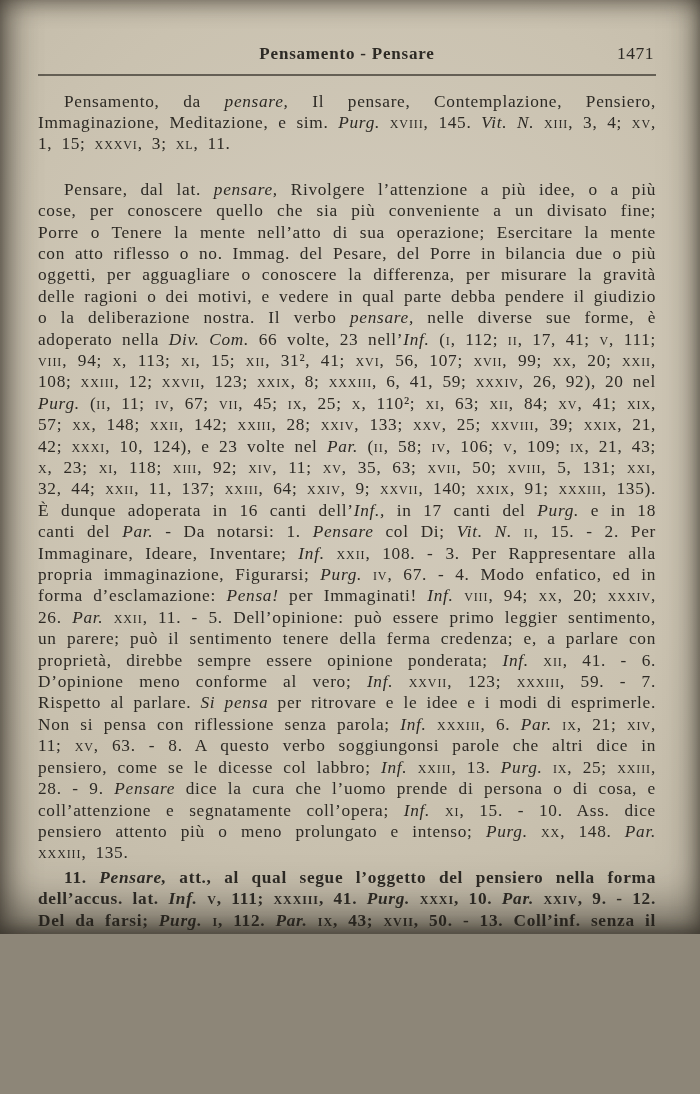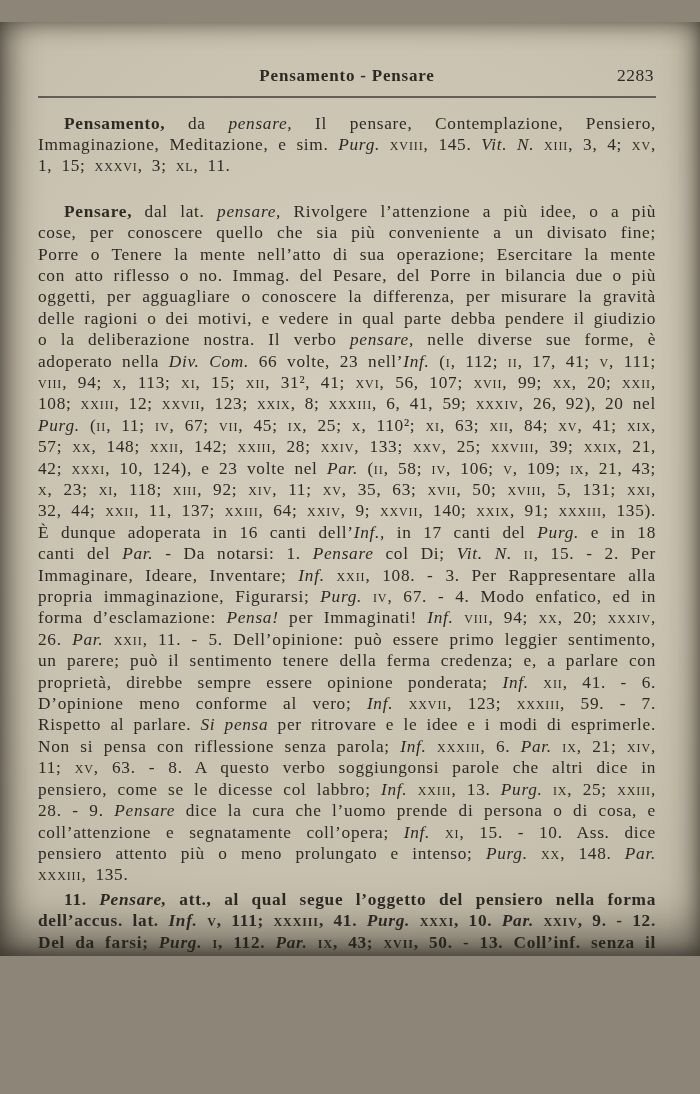--- a/index.html
+++ b/index.html
@@ -14,21 +14,20 @@
     overflow:hidden;
     color: var(--ink, #2d2a25);
     background:
       radial-gradient(ellipse 120% 100% at 52% 42%,
         rgba(213,206,192,.9) 0%,
         rgba(202,194,176,.9) 45%,
         rgba(193,185,167,.9) 68%,
         rgba(160,152,136,.95) 88%,
         rgba(118,111,98,1) 100%),
       var(--paper, #cac2b0);
-    margin-top: 22px;
   }
   .vignette {
     position:absolute; inset:0; pointer-events:none; z-index:3;
     box-shadow:
       inset 16px 0 30px -8px rgba(45,40,32,.55),
       inset -13px 0 26px -10px rgba(45,40,32,.45),
       inset 0 -34px 46px -10px rgba(40,36,30,.55),
       inset 0 -8px 12px -2px rgba(30,27,22,.30),
       inset 0 12px 24px -10px rgba(45,40,32,.35);
   }
@@ -60,33 +59,33 @@
     margin-top:15px;
     font-size:17.3px;
     line-height:21.4px;
     letter-spacing:0.7px;
     word-spacing:4px;
     text-align:justify;
   }
   .entry { text-indent:26px; }
   .text-block .entry + .entry { margin-top:24px; }
   .text-block .entry.continued { margin-top:3px;font-weight:bold; }
-  .b  { font-weight:bold; }
+  .b  { font-weight:normal; }
   .i  { font-style:italic; }
   .sc { font-variant:small-caps; letter-spacing:0.9px; }
 </style>
 </head>
 <body>
 
 <div class="page">
   <div class="content">
 
     <header class="page-header">
       <span class="running-title">Pensamento - Pensare</span>
-      <span class="page-number">2283</span>
+      <span class="page-number">1471</span>
     </header>
 
     <div class="header-rule"></div>
 
     <main class="text-block">
       <p class="entry"><span class="b">Pensamento,</span><span> da </span><span class="i">pensare,</span><span> Il pensare, Contemplazione, Pensiero, Immaginazione, Meditazione, e sim. </span><span class="i">Purg.</span><span> </span><span class="sc">xviii</span><span>, 145. </span><span class="i">Vit. N.</span><span> </span><span class="sc">xiii</span><span>, 3, 4; </span><span class="sc">xv</span><span>, 1, 15; </span><span class="sc">xxxvi</span><span>, 3; </span><span class="sc">xl</span><span>, 11.</span></p>
       <p class="entry"><span class="b">Pensare,</span><span> dal lat. </span><span class="i">pensare,</span><span> Rivolgere l’attenzione a più idee, o a più cose, per conoscere quello che sia più conveniente a un divisato fine; Porre o Tenere la mente nell’atto di sua operazione; Esercitare la mente con atto riflesso o no. Immag. del Pesare, del Porre in bilancia due o più oggetti, per agguagliare o conoscere la differenza, per misurare la gravità delle ragioni o dei motivi, e vedere in qual parte debba pendere il giudizio o la deliberazione nostra. Il verbo </span><span class="i">pensare,</span><span> nelle diverse sue forme, è adoperato nella </span><span class="i">Div. Com.</span><span> 66 volte, 23 nell’</span><span class="i">Inf.</span><span> (</span><span class="sc">i</span><span>, 112; </span><span class="sc">ii</span><span>, 17, 41; </span><span class="sc">v</span><span>, 111; </span><span class="sc">viii</span><span>, 94; </span><span class="sc">x</span><span>, 113; </span><span class="sc">xi</span><span>, 15; </span><span class="sc">xii</span><span>, 31², 41; </span><span class="sc">xvi</span><span>, 56, 107; </span><span class="sc">xvii</span><span>, 99; </span><span class="sc">xx</span><span>, 20; </span><span class="sc">xxii</span><span>, 108; </span><span class="sc">xxiii</span><span>, 12; </span><span class="sc">xxvii</span><span>, 123; </span><span class="sc">xxix</span><span>, 8; </span><span class="sc">xxxiii</span><span>, 6, 41, 59; </span><span class="sc">xxxiv</span><span>, 26, 92), 20 nel </span><span class="i">Purg.</span><span> (</span><span class="sc">ii</span><span>, 11; </span><span class="sc">iv</span><span>, 67; </span><span class="sc">vii</span><span>, 45; </span><span class="sc">ix</span><span>, 25; </span><span class="sc">x</span><span>, 110²; </span><span class="sc">xi</span><span>, 63; </span><span class="sc">xii</span><span>, 84; </span><span class="sc">xv</span><span>, 41; </span><span class="sc">xix</span><span>, 57; </span><span class="sc">xx</span><span>, 148; </span><span class="sc">xxii</span><span>, 142; </span><span class="sc">xxiii</span><span>, 28; </span><span class="sc">xxiv</span><span>, 133; </span><span class="sc">xxv</span><span>, 25; </span><span class="sc">xxviii</span><span>, 39; </span><span class="sc">xxix</span><span>, 21, 42; </span><span class="sc">xxxi</span><span>, 10, 124), e 23 volte nel </span><span class="i">Par.</span><span> (</span><span class="sc">ii</span><span>, 58; </span><span class="sc">iv</span><span>, 106; </span><span class="sc">v</span><span>, 109; </span><span class="sc">ix</span><span>, 21, 43; </span><span class="sc">x</span><span>, 23; </span><span class="sc">xi</span><span>, 118; </span><span class="sc">xiii</span><span>, 92; </span><span class="sc">xiv</span><span>, 11; </span><span class="sc">xv</span><span>, 35, 63; </span><span class="sc">xvii</span><span>, 50; </span><span class="sc">xviii</span><span>, 5, 131; </span><span class="sc">xxi</span><span>, 32, 44; </span><span class="sc">xxii</span><span>, 11, 137; </span><span class="sc">xxiii</span><span>, 64; </span><span class="sc">xxiv</span><span>, 9; </span><span class="sc">xxvii</span><span>, 140; </span><span class="sc">xxix</span><span>, 91; </span><span class="sc">xxxiii</span><span>, 135). È dunque adoperata in 16 canti dell’</span><span class="i">Inf.,</span><span> in 17 canti del </span><span class="i">Purg.</span><span> e in 18 canti del </span><span class="i">Par.</span><span> - Da notarsi: 1. </span><span class="i">Pensare</span><span> col Di; </span><span class="i">Vit. N.</span><span> </span><span class="sc">ii</span><span>, 15. - 2. Per Immaginare, Ideare, Inventare; </span><span class="i">Inf.</span><span> </span><span class="sc">xxii</span><span>, 108. - 3. Per Rappresentare alla propria immaginazione, Figurarsi; </span><span class="i">Purg.</span><span> </span><span class="sc">iv</span><span>, 67. - 4. Modo enfatico, ed in forma d’esclamazione: </span><span class="i">Pensa!</span><span> per Immaginati! </span><span class="i">Inf.</span><span> </span><span class="sc">viii</span><span>, 94; </span><span class="sc">xx</span><span>, 20; </span><span class="sc">xxxiv</span><span>, 26. </span><span class="i">Par.</span><span> </span><span class="sc">xxii</span><span>, 11. - 5. Dell’opinione: può essere primo leggier sentimento, un parere; può il sentimento tenere della ferma credenza; e, a parlare con proprietà, direbbe sempre essere opinione ponderata; </span><span class="i">Inf.</span><span> </span><span class="sc">xii</span><span>, 41. - 6. D’opinione meno conforme al vero; </span><span class="i">Inf.</span><span> </span><span class="sc">xxvii</span><span>, 123; </span><span class="sc">xxxiii</span><span>, 59. - 7. Rispetto al parlare. </span><span class="i">Si pensa</span><span> per ritrovare e le idee e i modi di esprimerle. Non si pensa con riflessione senza parola; </span><span class="i">Inf.</span><span> </span><span class="sc">xxxiii</span><span>, 6. </span><span class="i">Par.</span><span> </span><span class="sc">ix</span><span>, 21; </span><span class="sc">xiv</span><span>, 11; </span><span class="sc">xv</span><span>, 63. - 8. A questo verbo soggiungonsi parole che altri dice in pensiero, come se le dicesse col labbro; </span><span class="i">Inf.</span><span> </span><span class="sc">xxiii</span><span>, 13. </span><span class="i">Purg.</span><span> </span><span class="sc">ix</span><span>, 25; </span><span class="sc">xxiii</span><span>, 28. - 9. </span><span class="i">Pensare</span><span> dice la cura che l’uomo prende di persona o di cosa, e coll’attenzione e segnatamente coll’opera; </span><span class="i">Inf.</span><span> </span><span class="sc">xi</span><span>, 15. - 10. Ass. dice pensiero attento più o meno prolungato e intenso; </span><span class="i">Purg.</span><span> </span><span class="sc">xx</span><span>, 148. </span><span class="i">Par.</span><span> </span><span class="sc">xxxiii</span><span>, 135.</span></p>
       <p class="entry continued"><span>11. </span><span class="i">Pensare,</span><span> att., al qual segue l’oggetto del pensiero nella forma dell’accus. lat. </span><span class="i">Inf.</span><span> </span><span class="sc">v</span><span>, 111; </span><span class="sc">xxxiii</span><span>, 41. </span><span class="i">Purg.</span><span> </span><span class="sc">xxxi</span><span>, 10. </span><span class="i">Par.</span><span> </span><span class="sc">xxiv</span><span>, 9. - 12. Del da farsi; </span><span class="i">Purg.</span><span> </span><span class="sc">i</span><span>, 112. </span><span class="i">Par.</span><span> </span><span class="sc">ix</span><span>, 43; </span><span class="sc">xvii</span><span>, 50. - 13. Coll’inf. senza il </span><span class="i">Di;</span><span> </span><span class="i">Purg.</span><span> </span><span class="sc">xv</span><span>, 41. - 14. </span><span class="i">Pensare a una cosa,</span></p>
     </main>
 

